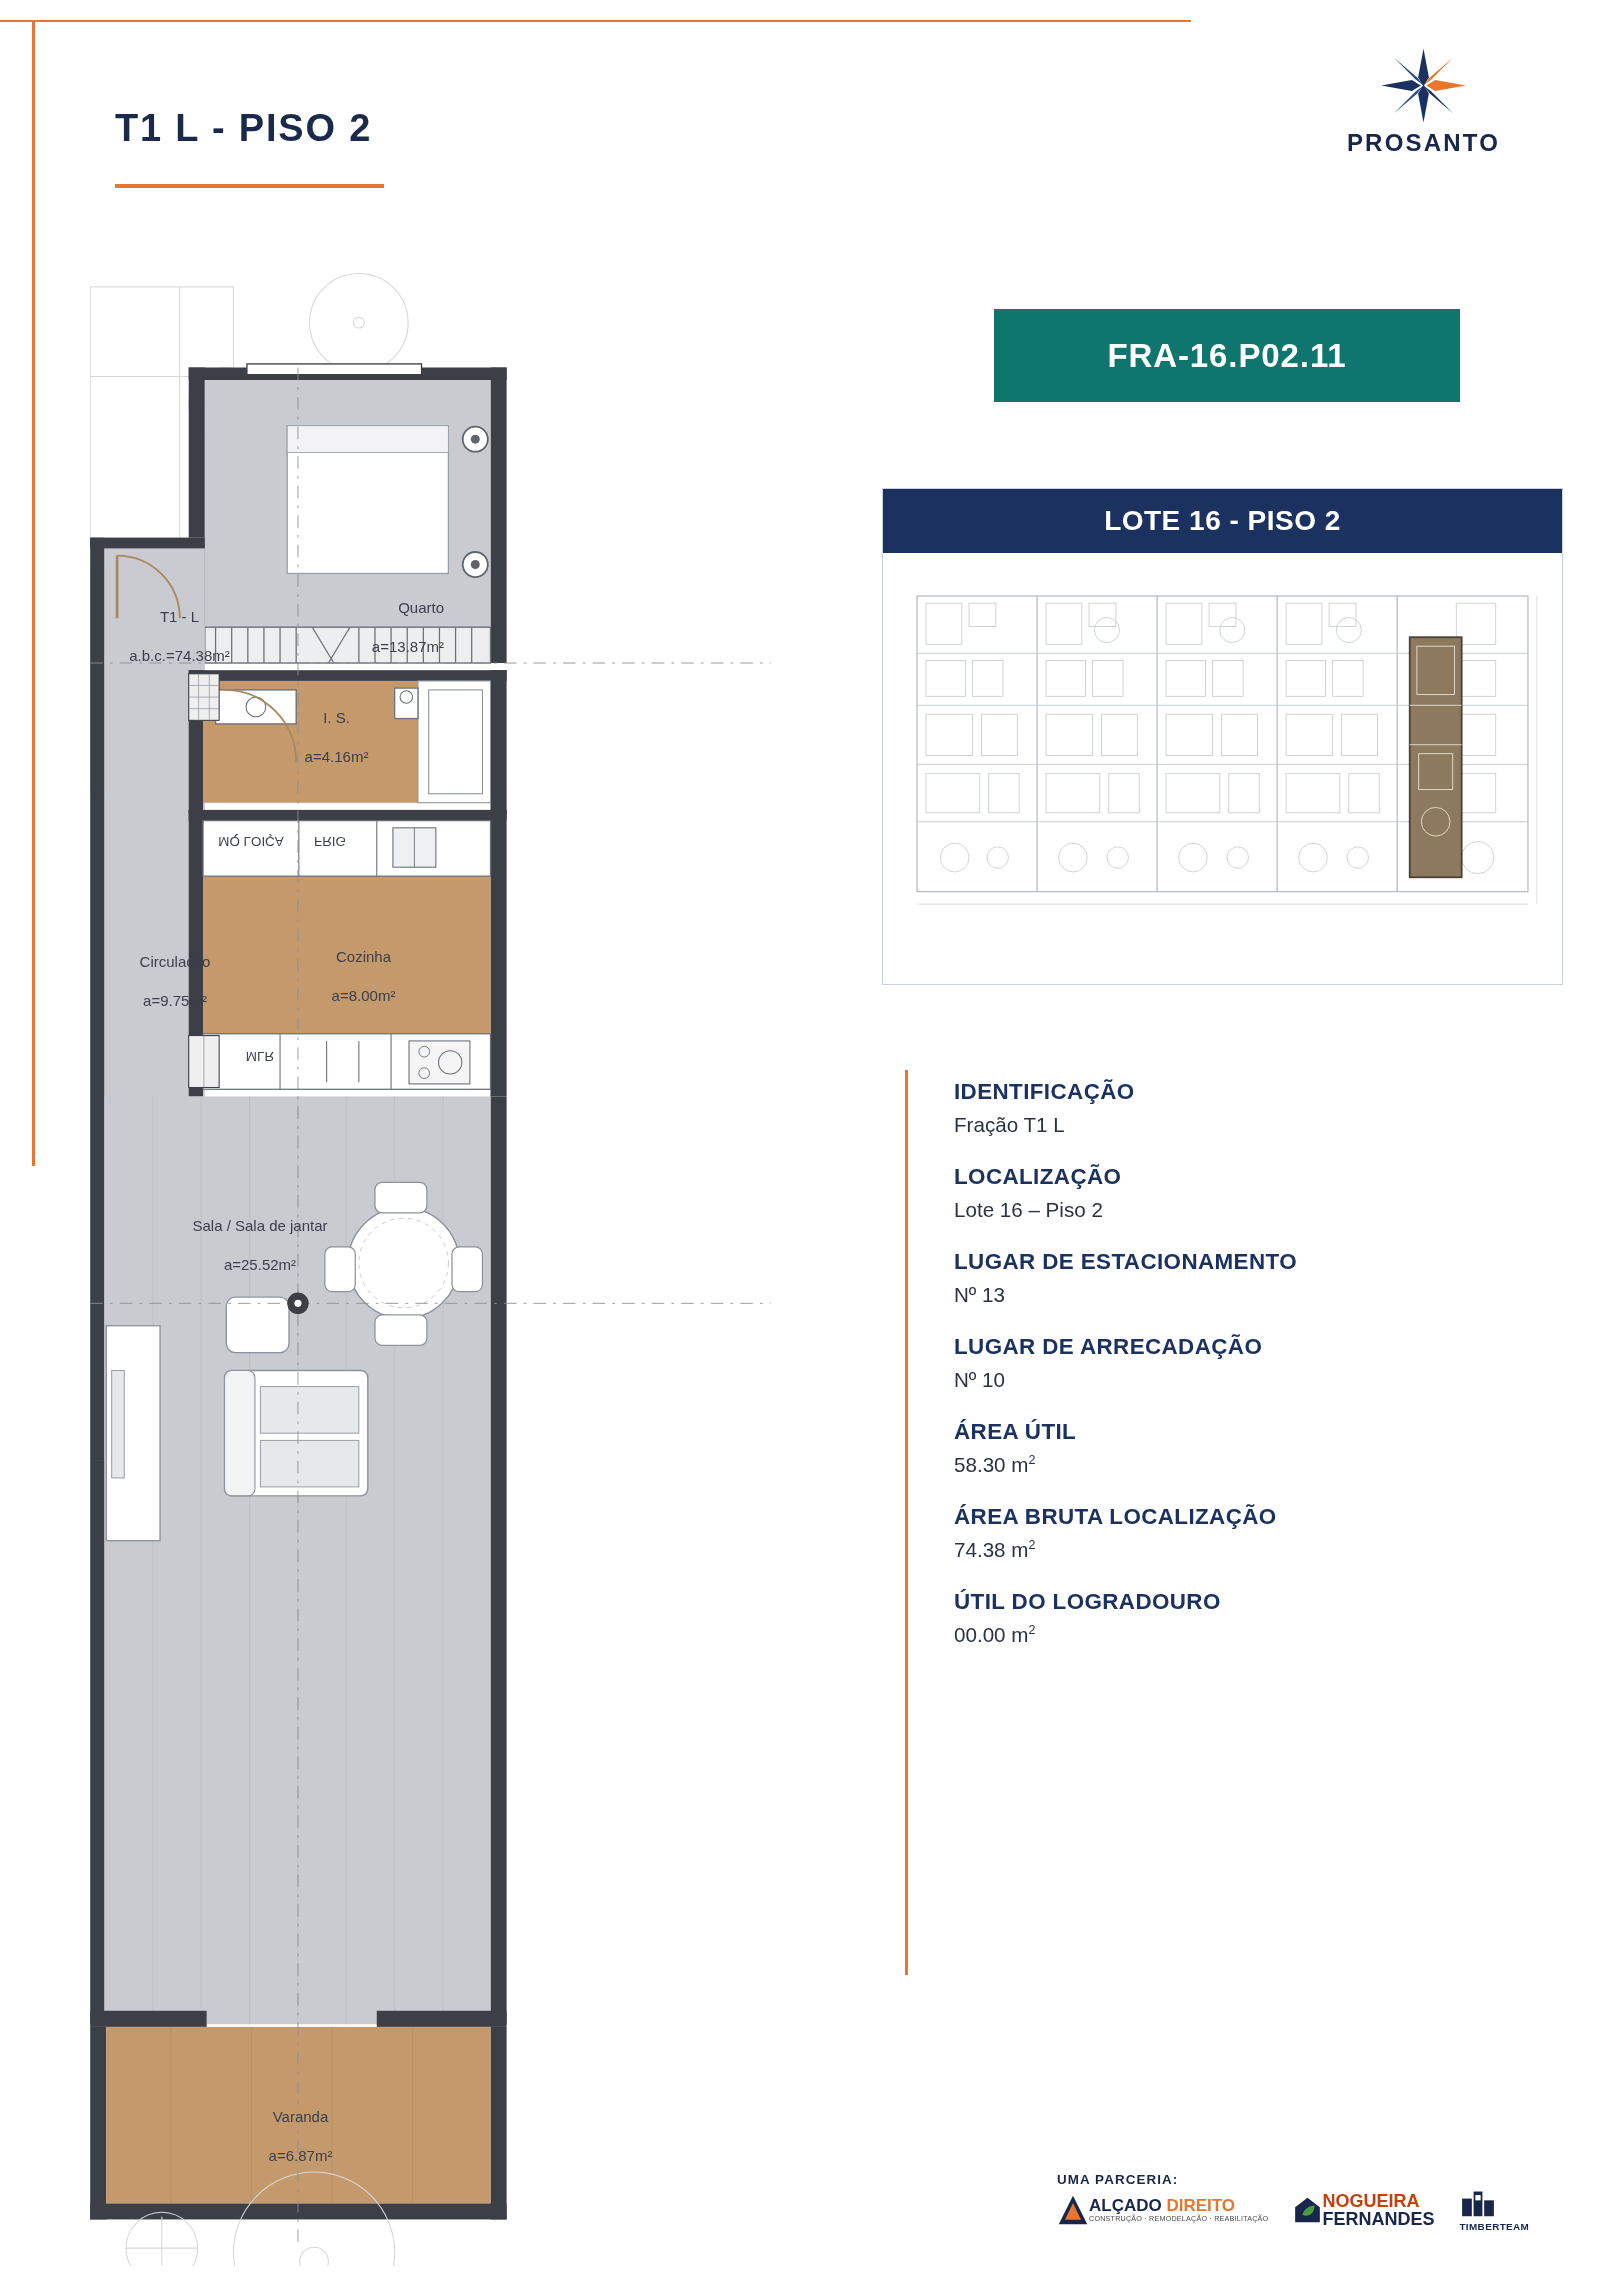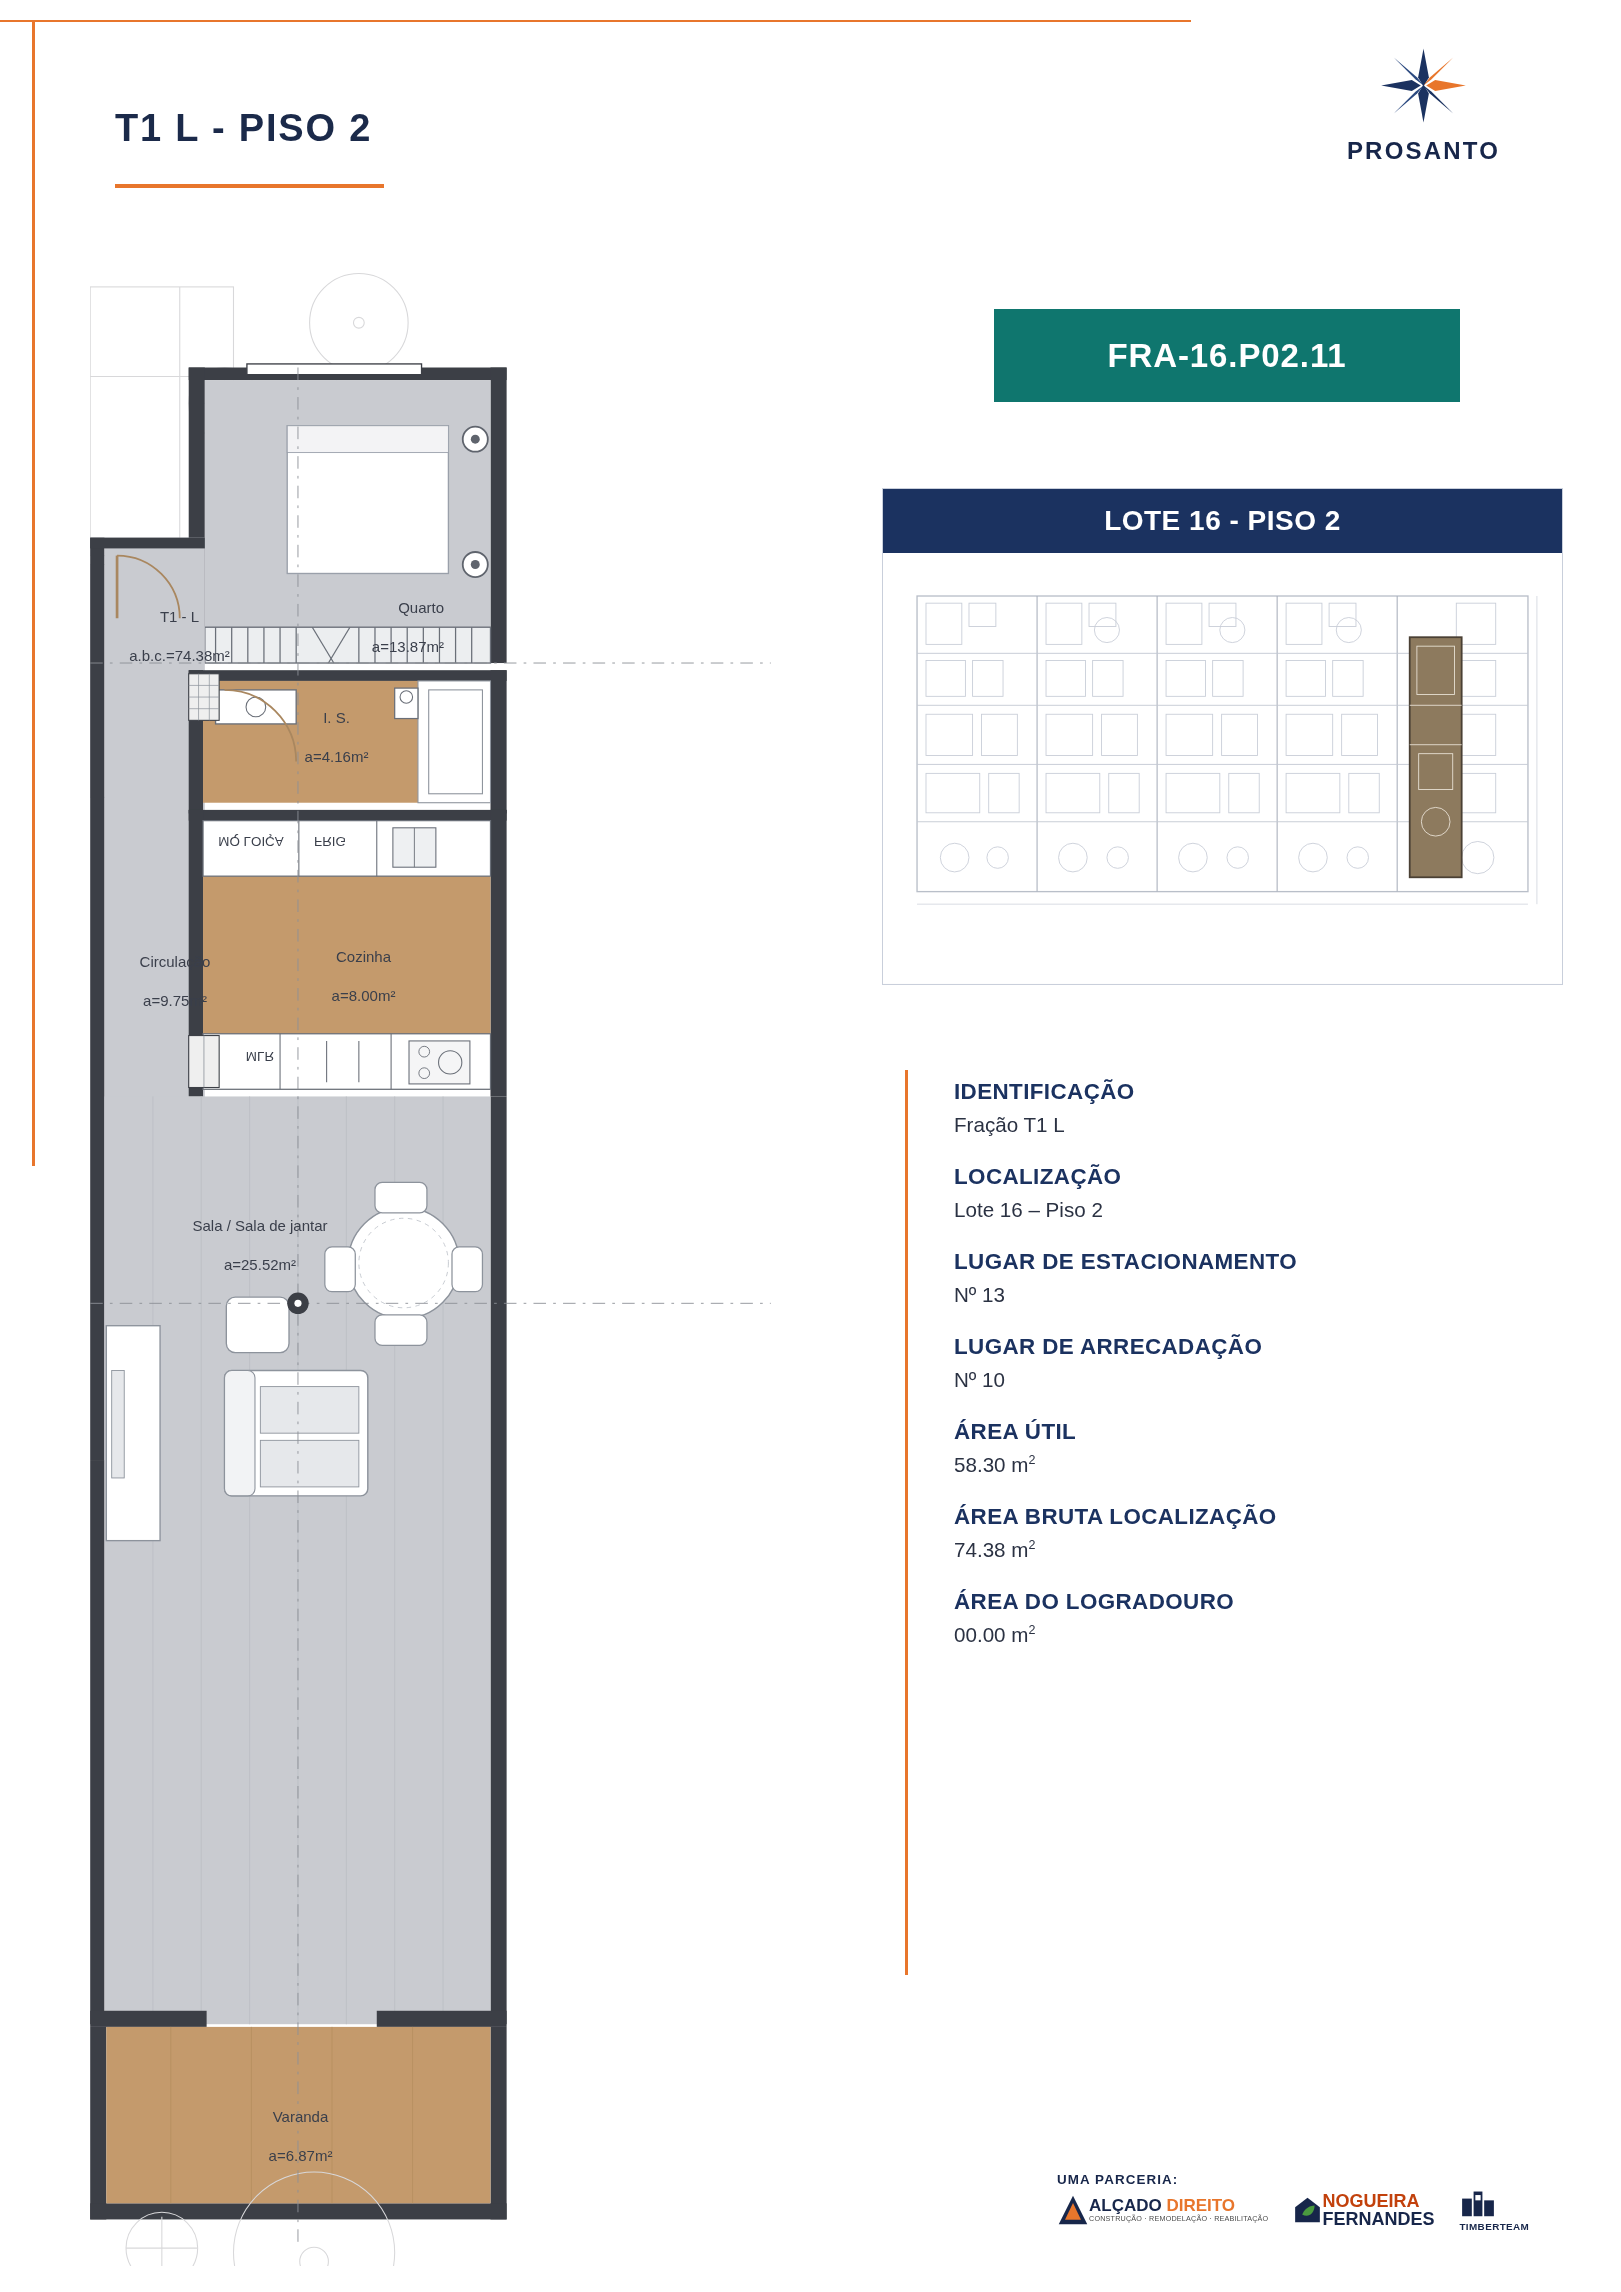--- a/index.html
+++ b/index.html
@@ -56,21 +56,21 @@
     right: 99px; top: 45px;
     width: 197px;
     text-align: center;
   }
   .brand-star { margin: 0 auto; display:block; }
   .brand-name {
     font-size: 24px;
     font-weight: bold;
     letter-spacing: 2.2px;
     color: #17264a;
-    margin-top: 11px;
+    margin-top: 3px;
   }
 
   
   .code-badge {
     position: absolute;
     left: 994px; top: 309px;
     width: 466px; height: 93px;
     background: #0f766e;
     color: #ffffff;
     font-size: 33px;
@@ -314,21 +314,21 @@
   </div>
   <div class="info-block">
     <div class="info-label">ÁREA ÚTIL</div>
     <div class="info-value"><span>58.30 m</span><sup>2</sup></div>
   </div>
   <div class="info-block">
     <div class="info-label">ÁREA BRUTA LOCALIZAÇÃO</div>
     <div class="info-value"><span>74.38 m</span><sup>2</sup></div>
   </div>
   <div class="info-block">
-    <div class="info-label">ÁREA DO LOGRADOURO</div>
+    <div class="info-label">ÚTIL DO LOGRADOURO</div>
     <div class="info-value"><span>00.00 m</span><sup>2</sup></div>
   </div>
 </div>
 
 <div class="partners">
   <div class="partners-title">UMA PARCERIA:</div>
   <div class="partners-row">
     <div class="partner">
       <svg width="32" height="32" viewBox="0 0 36 36">
         <polygon points="18,2 34,34 2,34" fill="#17264a"></polygon>

